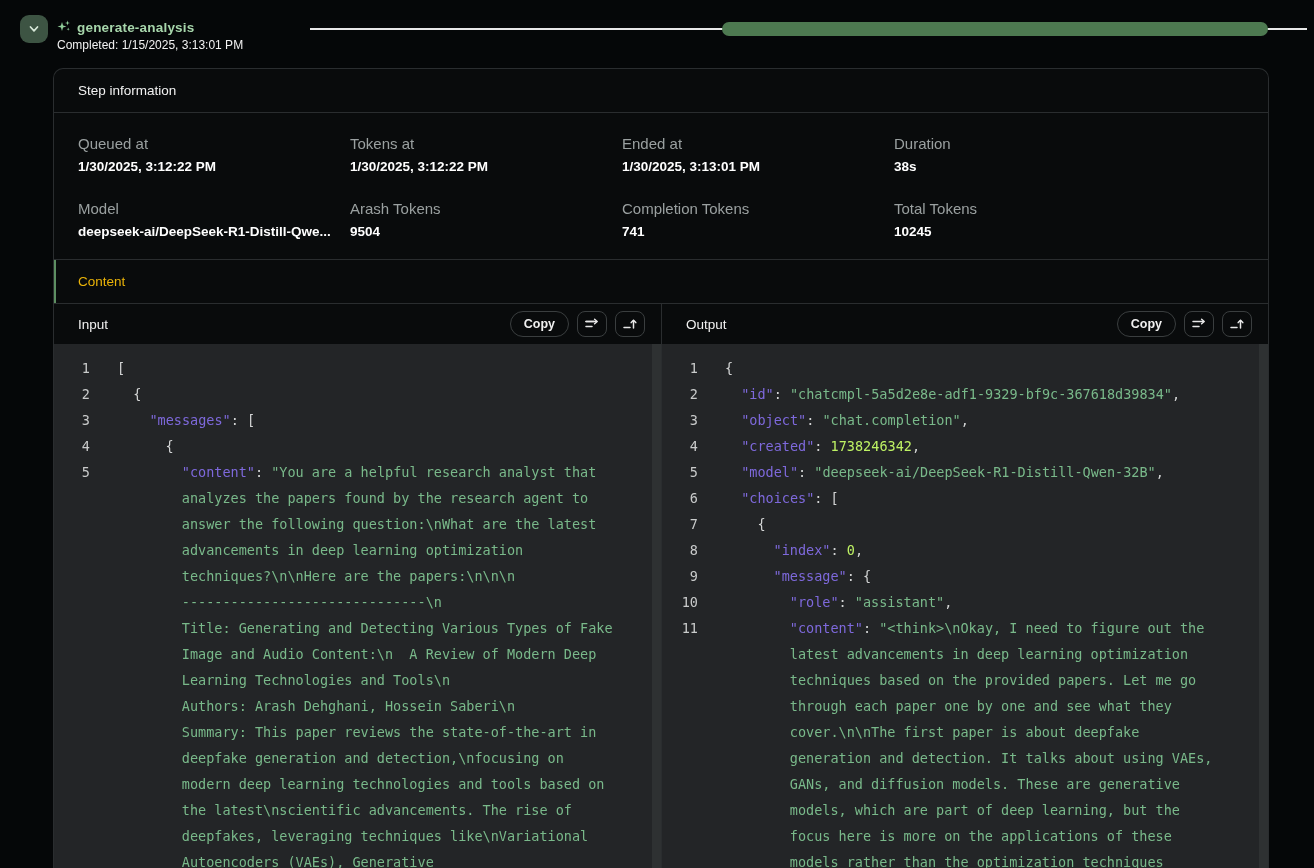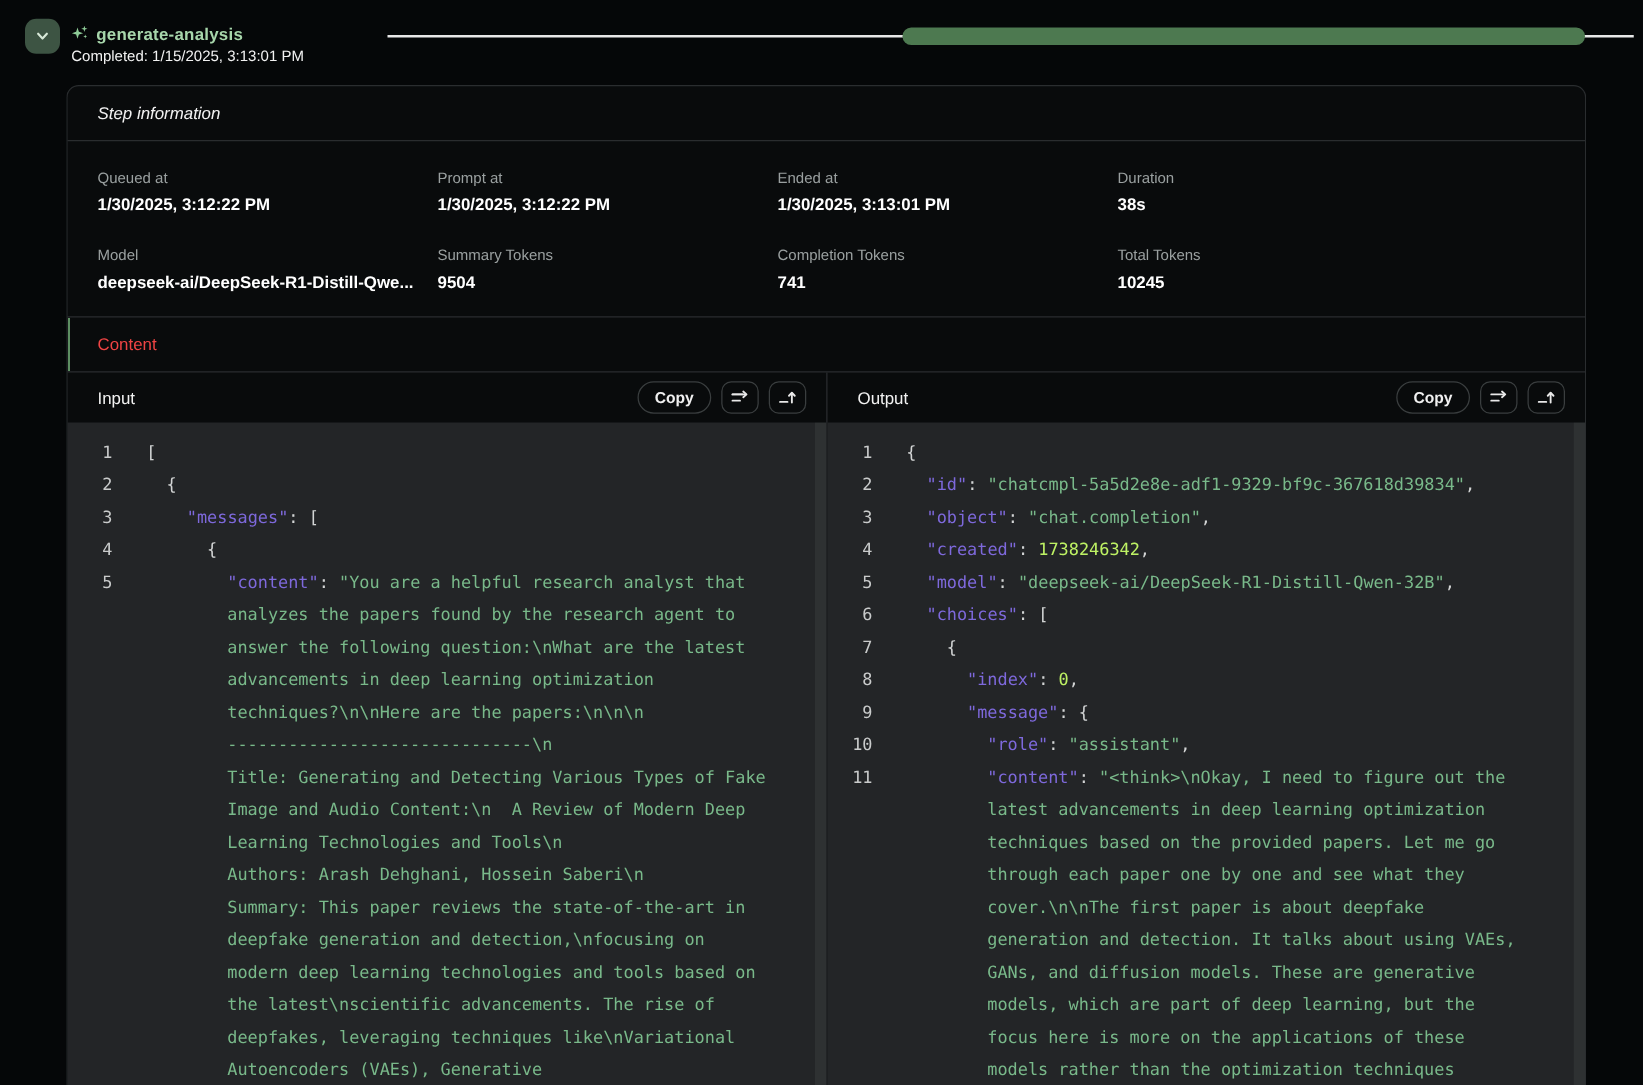--- a/index.html
+++ b/index.html
@@ -30,31 +30,30 @@
 
   
   .wrapper {
     position:absolute; left:53px; top:68px; width:1216px; height:800px;
     border:1px solid #2a2d2f; border-bottom:none; border-radius:10px 10px 0 0;
     background:#090b0c; display:flex; flex-direction:column;
   }
   .sect-header {
     padding:14px 24px; font-size:13.5px; color:#f2f2f2; flex:none;
     border-bottom:1px solid #2a2d2f;
-    font-style:italic;
   }
   .fields {
     padding:22px 24px 20px; flex:none;
     display:grid; grid-template-columns:repeat(4,272px); row-gap:26px;
   }
-  .flabel { font-size:12px; color:#9aa0a0; margin-bottom:7px; }
+  .flabel { font-size:15px; color:#9aa0a0; margin-bottom:7px; }
   .fvalue { font-size:13.5px; font-weight:700; color:#ffffff;
             white-space:nowrap; overflow:hidden; }
   .content-header {
-    padding:14px 24px; font-size:13.5px; color:#ef4444; flex:none;
+    padding:14px 24px; font-size:13.5px; color:#eab308; flex:none;
     border-top:1px solid #2a2d2f; border-bottom:1px solid #2a2d2f;
     box-shadow:inset 2px 0 0 #5d8f62;
   }
   
   .split { flex:1; min-height:0; display:grid; grid-template-columns:1fr 1fr; }
   .pane  { display:flex; flex-direction:column; min-width:0; }
   .pane + .pane { border-left:1px solid #2a2d2f; }
   .pane-header {
     height:40px; flex:none; padding:0 16px 0 24px;
     display:flex; align-items:center; justify-content:space-between;gap:40px;
@@ -116,37 +115,37 @@
 <div class="wrapper">
 
   <div class="sect-header">Step information</div>
 
   <div class="fields" id="fields-grid">
       <div>
         <div class="flabel">Queued at</div>
         <div class="fvalue">1/30/2025, 3:12:22 PM</div>
       </div>
       <div>
-        <div class="flabel">Prompt at</div>
+        <div class="flabel">Tokens at</div>
         <div class="fvalue">1/30/2025, 3:12:22 PM</div>
       </div>
       <div>
         <div class="flabel">Ended at</div>
         <div class="fvalue">1/30/2025, 3:13:01 PM</div>
       </div>
       <div>
         <div class="flabel">Duration</div>
         <div class="fvalue">38s</div>
       </div>
       <div>
         <div class="flabel">Model</div>
         <div class="fvalue">deepseek-ai/DeepSeek-R1-Distill-Qwe...</div>
       </div>
       <div>
-        <div class="flabel">Summary Tokens</div>
+        <div class="flabel">Arash Tokens</div>
         <div class="fvalue">9504</div>
       </div>
       <div>
         <div class="flabel">Completion Tokens</div>
         <div class="fvalue">741</div>
       </div>
       <div>
         <div class="flabel">Total Tokens</div>
         <div class="fvalue">10245</div>
       </div>

